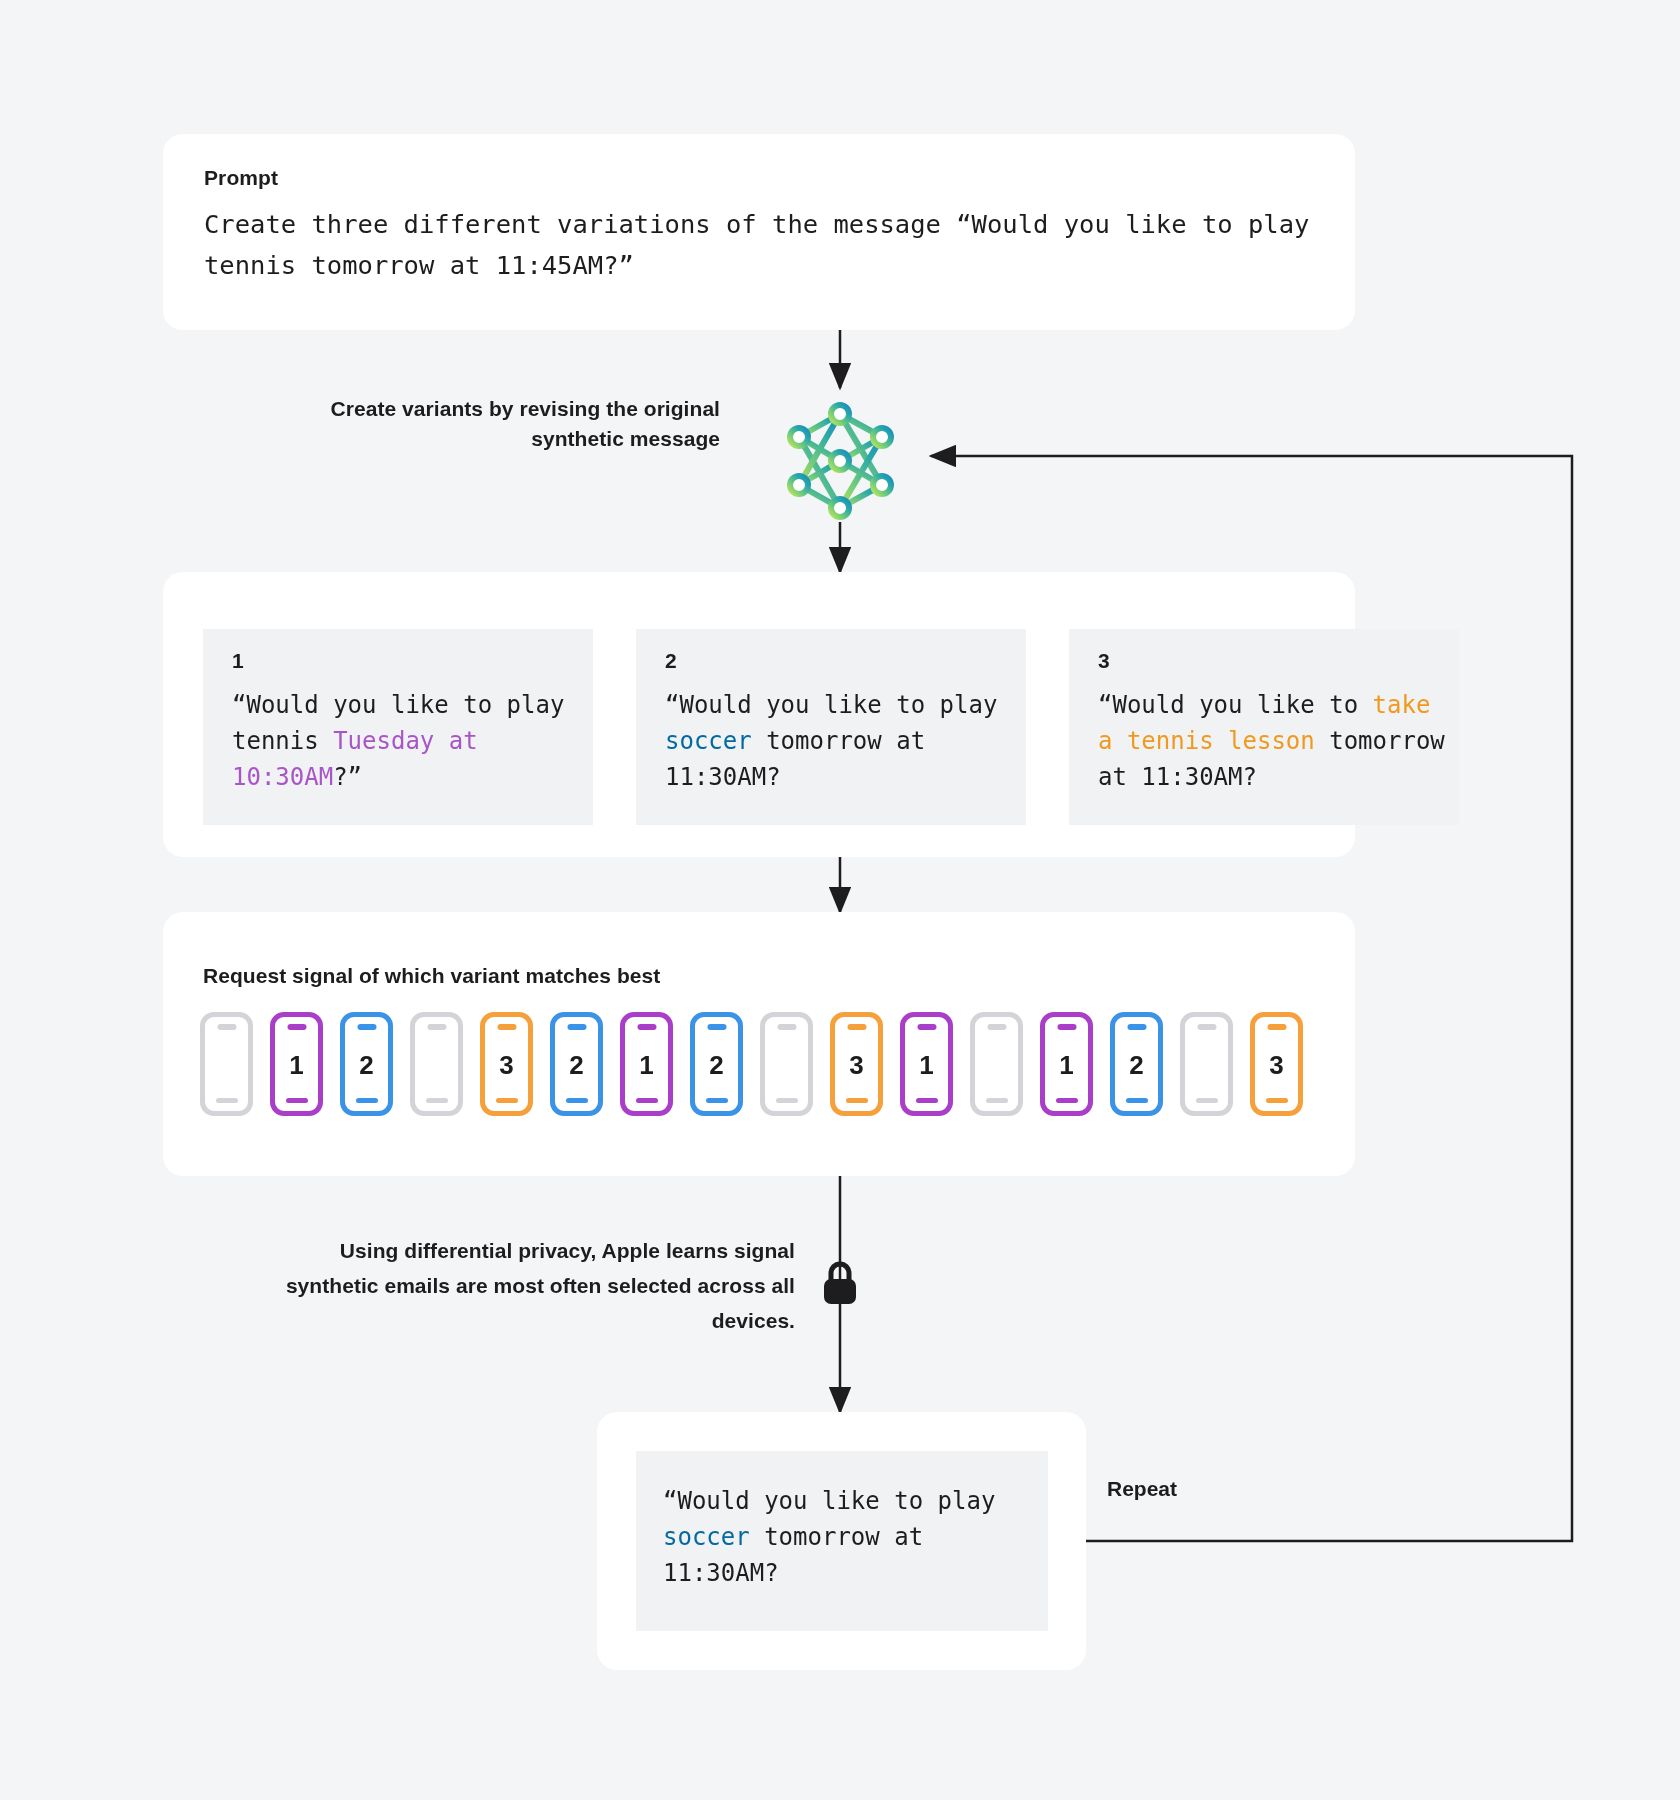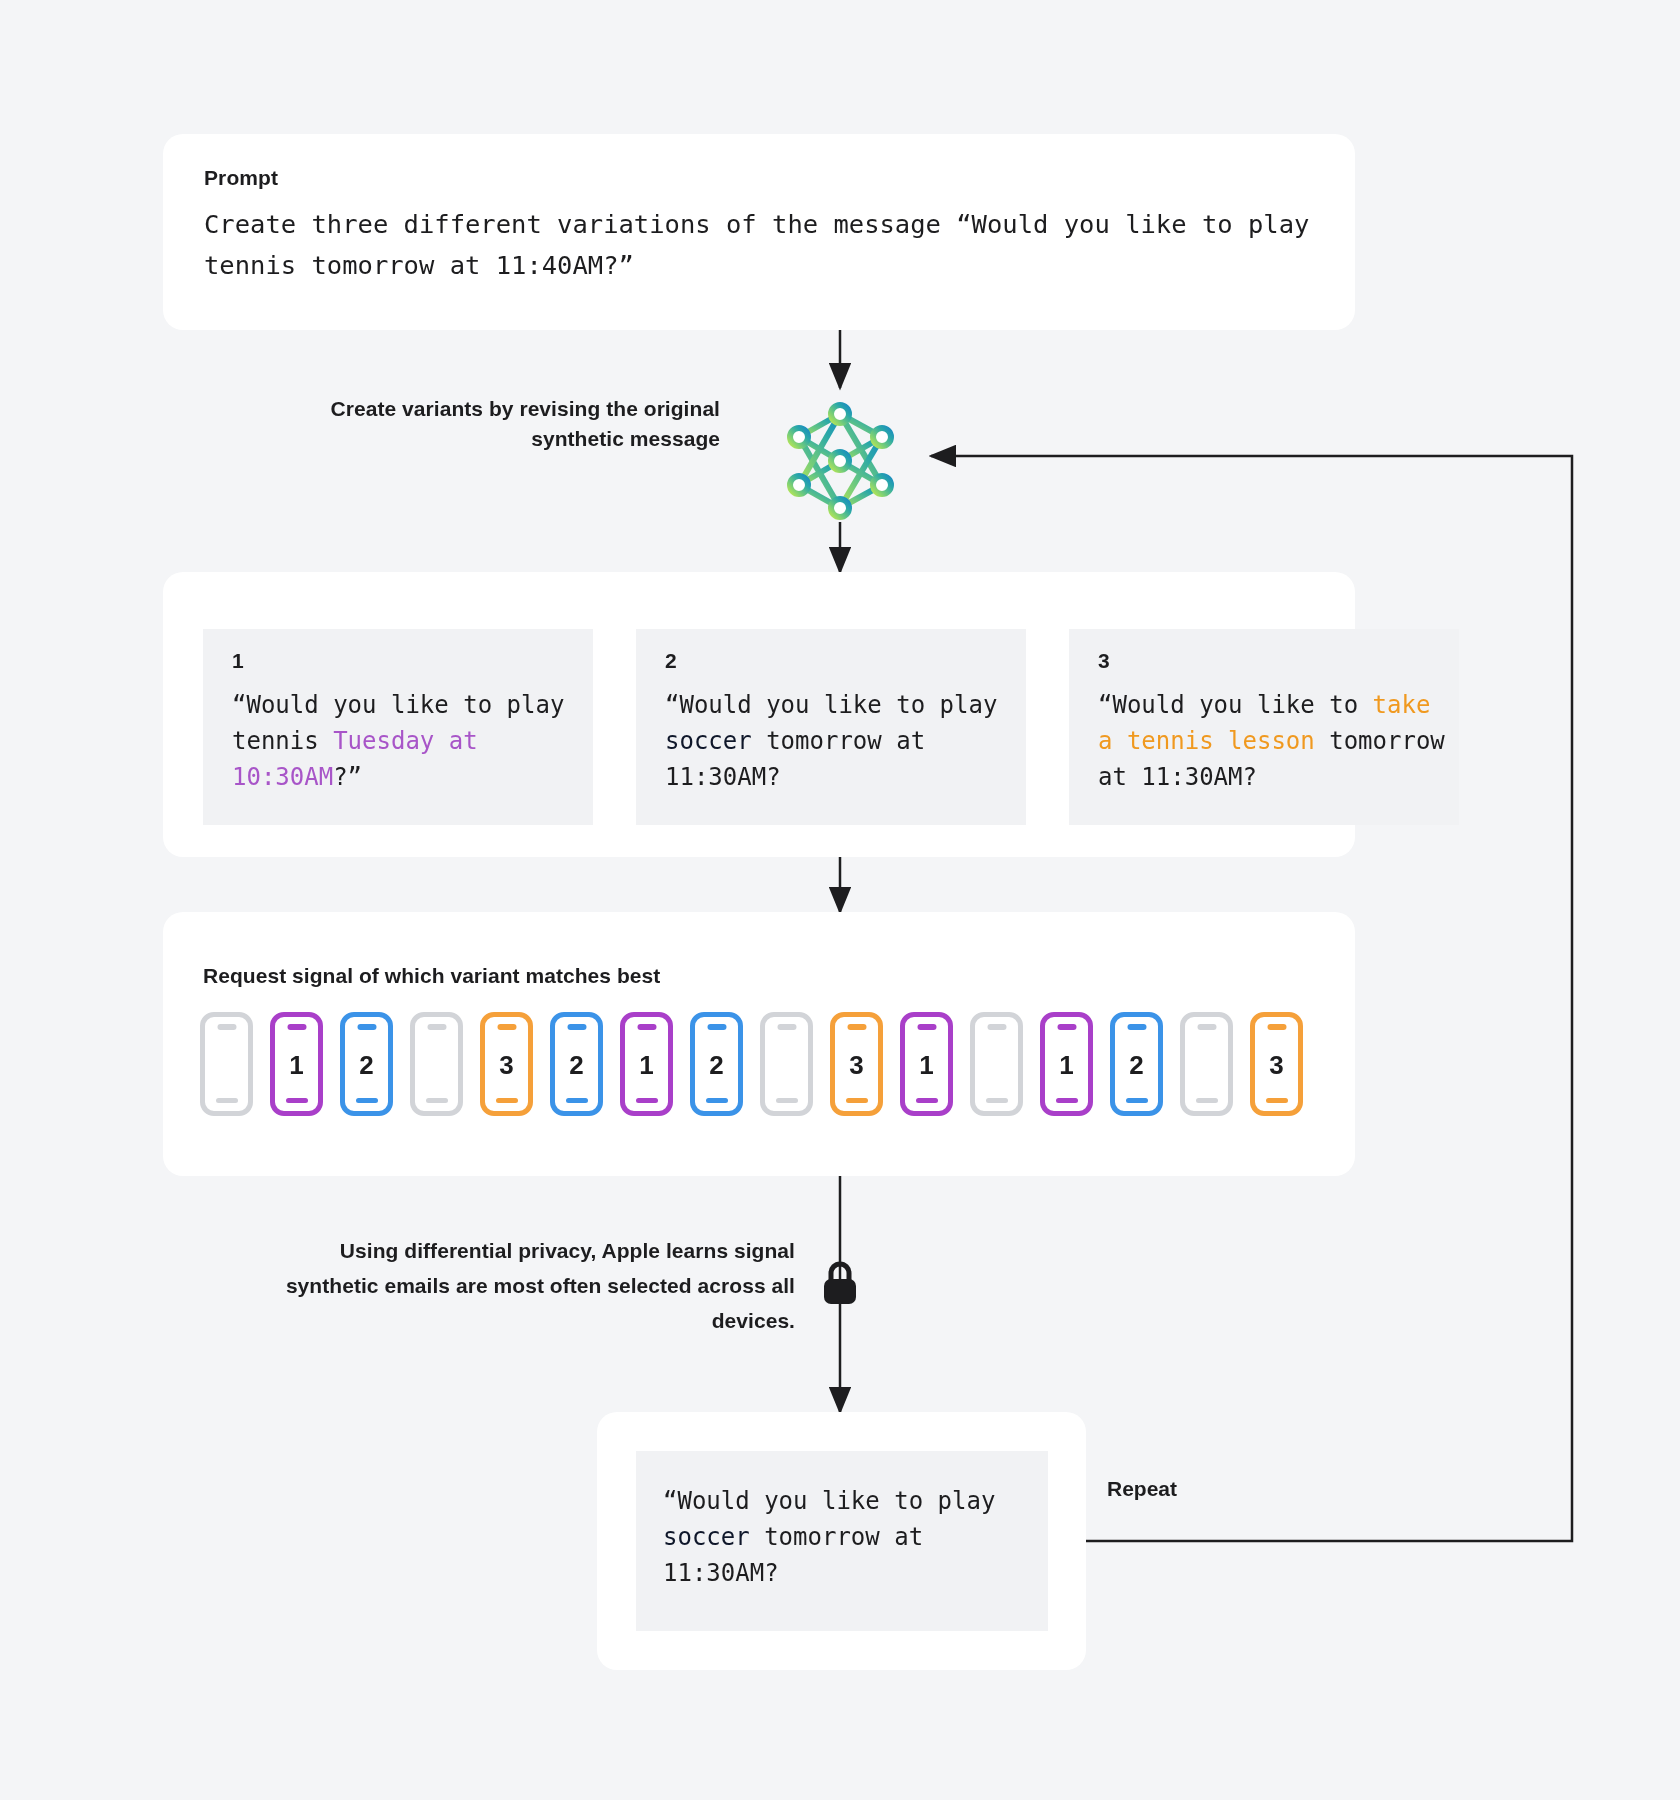--- a/index.html
+++ b/index.html
@@ -101,21 +101,21 @@
     position: absolute;
     left: 29px; top: 58px;
     width: 348px;
     font-family: "DejaVu Sans Mono", monospace;
     font-size: 24px;
     line-height: 36px;
     white-space: pre-wrap;
     color: #1d1d1f;
   }
   .hl-purple { color: #a855c8; }
-  .hl-blue   { color: #0f172a; margin-top: 38px; }
+  .hl-blue   { color: #0369a1; margin-top: 38px; }
   .hl-orange { color: #f0991f; }
 
   
   #signal-panel {
     left: 163px; top: 912px;
     width: 1192px; height: 264px;
   }
   #signal-title {
     position: absolute;
     left: 40px; top: 52px;
@@ -218,21 +218,21 @@
     font-weight: bold;
   }
 </style>
 </head>
 <body>
 
 <div class="page">
 
   <div class="panel" id="prompt-panel">
     <div id="prompt-label">Prompt</div>
-    <div id="prompt-text">Create three different variations of the message “Would you like to play tennis tomorrow at 11:40AM?”</div>
+    <div id="prompt-text">Create three different variations of the message “Would you like to play tennis tomorrow at 11:45AM?”</div>
   </div>
 
   <svg class="conn" style="left:0;top:0;width:1680px;height:1800px;">
     <defs>
       <marker id="arrowhead" markerWidth="11" markerHeight="9" refX="10" refY="4.5" orient="auto">
         <polygon points="0 0, 11 4.5, 0 9" fill="#1d1d1f"></polygon>
       </marker>
       <linearGradient id="nngrad" x1="0" y1="1" x2="1" y2="0">
         <stop offset="0%" stop-color="#b6e657"></stop>
         <stop offset="35%" stop-color="#6cc97f"></stop>

